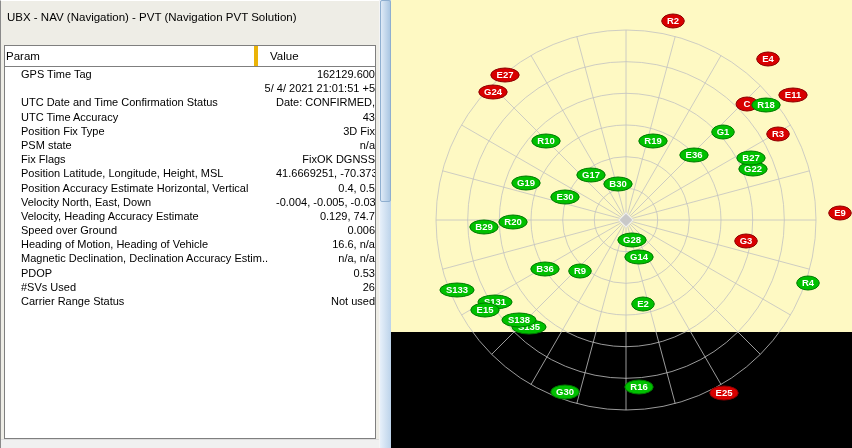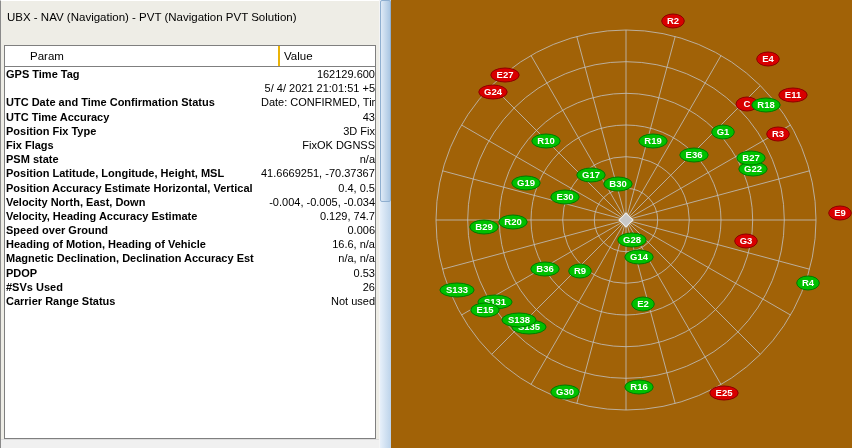--- a/index.html
+++ b/index.html
@@ -17,44 +17,44 @@
     position:absolute;left:6px;top:10px;font-size:11.5px;color:#000;white-space:nowrap;text-align:right;
   }
   .params-table{
     position:absolute;left:3px;top:44px;width:372px;height:394px;
     background:#fff;border:1px solid #7f7f7f;box-sizing:border-box;overflow:hidden;
   }
   .tbl-header{
     position:relative;height:20px;border-bottom:1px solid #7f7f7f;
     display:flex;align-items:center;font-size:11.5px;color:#000;
   }
-  .th-param{flex:0 0 248px;padding-left:25px;}
-  .th-value{flex:1;padding-left:4px;border-left:2px solid #eab308;height:100%;display:flex;align-items:center;}
+  .th-param{flex:0 0 248px;padding-left:1px;}
+  .th-value{flex:1;padding-left:12px;border-left:4px solid #eab308;height:100%;display:flex;align-items:center;}
   .tbl-body{position:absolute;left:0;top:21px;right:0;bottom:0;}
   .t-row{display:flex;height:14.2px;line-height:14.2px;font-size:11px;color:#000;white-space:nowrap;}
-  .t-row .param{flex:0 0 248px;padding-left:1px;overflow:hidden;font-weight:bold;}
+  .t-row .param{flex:0 0 248px;padding-left:16px;overflow:hidden;}
   .t-row .value{flex:1;padding-left:7px;overflow:hidden;text-align:right;}
   .bottom-strip{
     position:absolute;left:0;bottom:0;width:379px;height:8px;
     background:#f0f0f0;border-top:1px solid #dcdcdc;
   }
   
   .v-scrollbar{
     position:absolute;left:379px;top:0;width:12px;height:448px;
     background:linear-gradient(to right,#e7f0fa,#bcd3ea);
     border-left:1px solid #f5f5f5;box-sizing:border-box;
   }
   .v-thumb{
     position:absolute;left:0;top:0;width:100%;height:202px;
     background:linear-gradient(to right,#dfeaf6,#aac6e2);
     border:1px solid #8fafd0;box-sizing:border-box;border-radius:2px;
   }
   
   .sky-plot{
-    position:absolute;left:391px;top:0;width:461px;height:448px;background:#a16207;
+    position:absolute;left:391px;top:0;width:461px;height:332px;background:#fef9c3;
   }
   .sky-plot svg{display:block;}
   .sat-label{
     font-family:"Liberation Sans",sans-serif;font-size:9.5px;font-weight:bold;
     text-anchor:middle;
   }
 </style>
 </head>
 <body>
 
@@ -79,26 +79,26 @@
         </div>
         <div class="t-row">
           <span class="param">UTC Time Accuracy</span>
           <span class="value">43</span>
         </div>
         <div class="t-row">
           <span class="param">Position Fix Type</span>
           <span class="value">3D Fix</span>
         </div>
         <div class="t-row">
+          <span class="param">PSM state</span>
+          <span class="value">n/a</span>
+        </div>
+        <div class="t-row">
           <span class="param">Fix Flags</span>
           <span class="value">FixOK DGNSS</span>
-        </div>
-        <div class="t-row">
-          <span class="param">PSM state</span>
-          <span class="value">n/a</span>
         </div>
         <div class="t-row">
           <span class="param">Position Latitude, Longitude, Height, MSL</span>
           <span class="value">41.6669251, -70.373673</span>
         </div>
         <div class="t-row">
           <span class="param">Position Accuracy Estimate Horizontal, Vertical</span>
           <span class="value">0.4, 0.5</span>
         </div>
         <div class="t-row">

